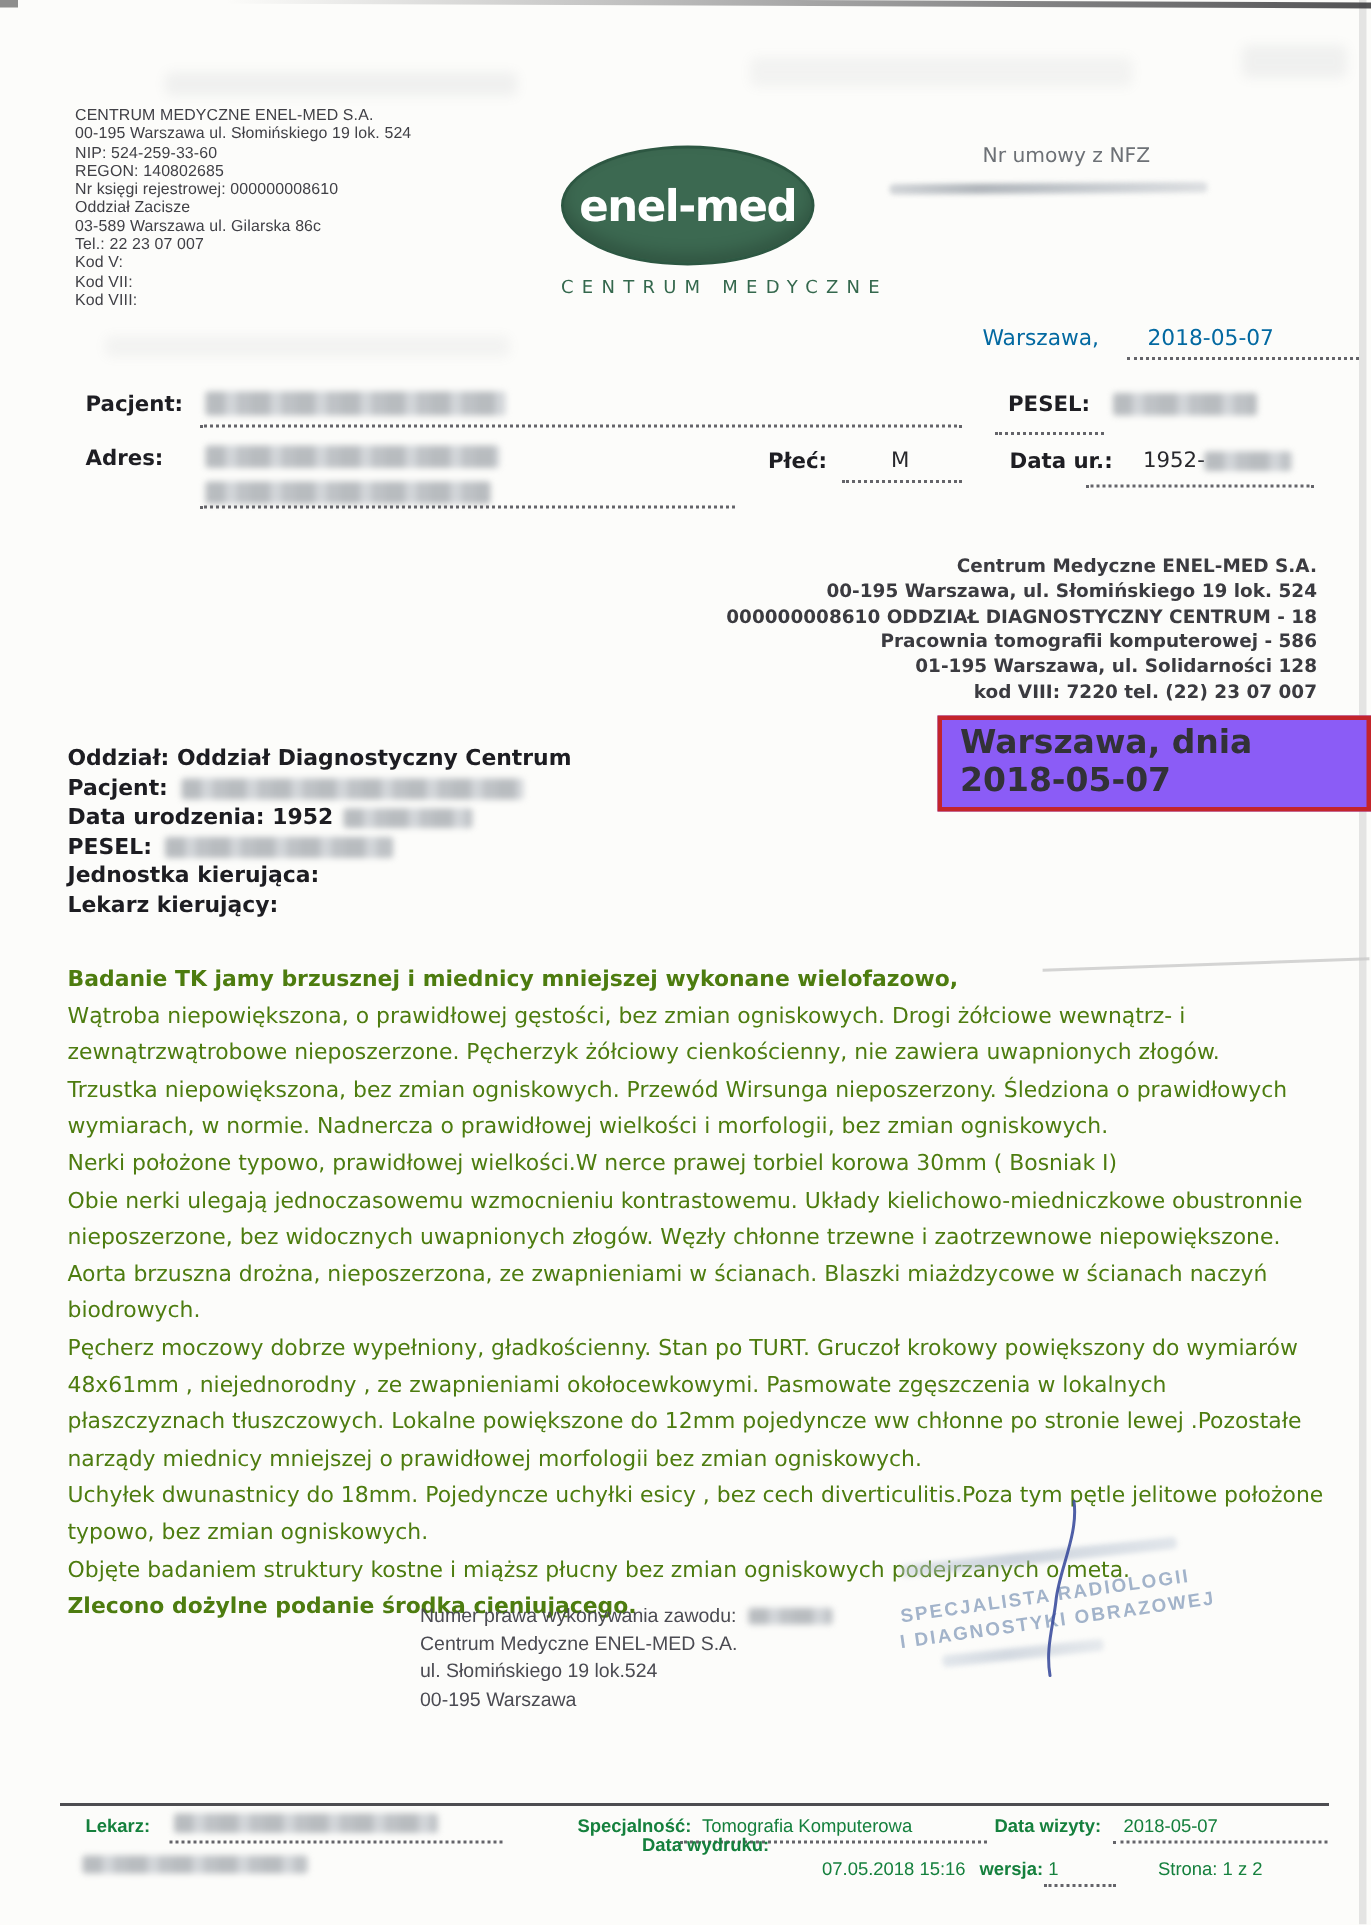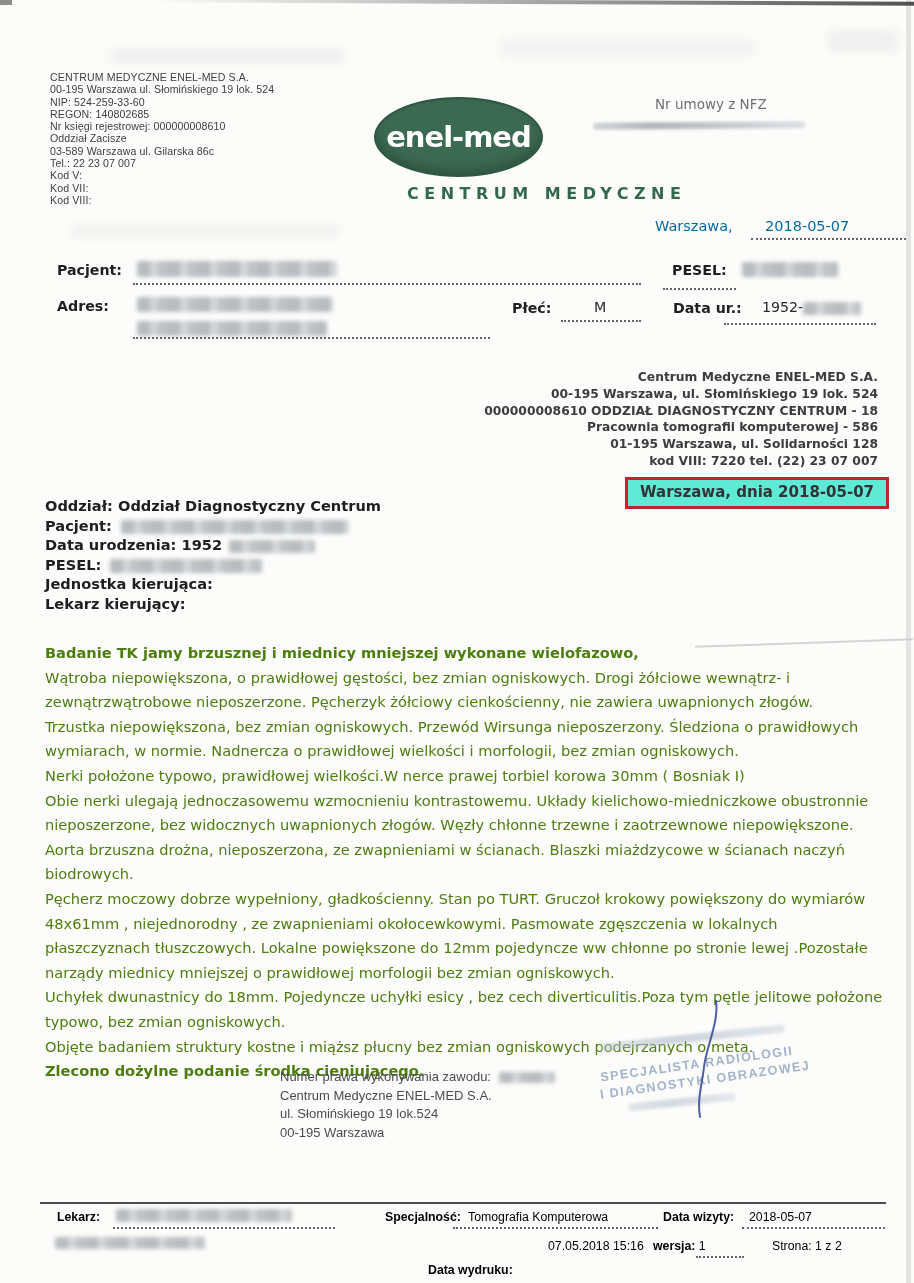--- a/index.html
+++ b/index.html
@@ -25,44 +25,44 @@
   .letterhead{font-size:10.6px;line-height:12.3px;color:#404046;letter-spacing:.1px;}
   
   .logo-oval{
     width:165px;height:76px;border-radius:50%;
     background:var(--green,#3c6951);
     border:2px solid #2d5742;
     display:flex;align-items:center;justify-content:center;
     box-shadow:inset 0 -6px 10px rgba(0,0,0,.18);
   }
   .logo-text{color:#fff;font-weight:bold;font-size:29px;font-family:"DejaVu Sans",sans-serif;letter-spacing:-1px;}
-  .logo-sub{color:#34684d;font-weight:bold;font-size:16px;letter-spacing:5.5px;font-family:"DejaVu Sans",sans-serif;margin-left:33px;}
+  .logo-sub{color:#34684d;font-weight:normal;font-size:12px;letter-spacing:5.5px;font-family:"DejaVu Sans",sans-serif;}
   .nfz{color:#6d7176;font-size:13.5px;font-family:"DejaVu Sans",sans-serif;}
   .topdate{font-size:14.5px;color:#0369a1;font-family:"DejaVu Sans",sans-serif;}
   .flabel{font-weight:bold;font-size:14.2px;color:#1e1e23;font-family:"DejaVu Sans",sans-serif;}
   .fvalue{font-size:14.2px;color:#28282c;font-family:"DejaVu Sans",sans-serif;}
   .facility{font-size:12.3px;line-height:16.8px;font-weight:bold;color:#3b3b40;text-align:right;font-family:"DejaVu Sans",sans-serif;}
   .datebox{
     border:3px solid var(--red,#c3242b);
     padding:3px 12px 5px 12px;
-    font-weight:bold;font-size:15px;color:#323237;
-    font-family:"DejaVu Sans",sans-serif;background:#5eead4;
+    font-weight:bold;font-size:22px;color:#323237;
+    font-family:"DejaVu Sans",sans-serif;background:#8b5cf6;
   }
   .referral{font-weight:bold;font-size:14.6px;line-height:19.5px;color:#1d1d22;font-family:"DejaVu Sans",sans-serif;}
   .report{font-size:14.6px;line-height:24.6px;color:#4d7c0f;font-family:"DejaVu Sans",sans-serif;}
   .report p{margin:0;}
   .report .title{font-weight:bold;}
   .report .conclusion{font-weight:bold;}
   .doctor{font-size:13px;line-height:18.6px;color:#4b4b52;}
   .stamp{
     color:var(--stampblue,#93a7c2);font-weight:bold;font-size:12.6px;letter-spacing:1.4px;
     line-height:17px;text-align:center;transform:rotate(-8deg);opacity:.85;white-space:nowrap;
   }
   .footline{background:#3a3a3e;height:2px;opacity:.9;}
-  .foot{font-size:12.3px;color:#000000;}
+  .foot{font-size:12.3px;color:#15803d;}
   .foot b{font-weight:bold;}
 </style>
 </head>
 <body>
 
 <div class="abs" style="left:150px;top:0;width:764px;height:4px;background:linear-gradient(to right,rgba(25,25,28,0),rgba(25,25,28,.75));transform:rotate(.25deg);"></div>
 <div class="abs" style="left:0;top:0;width:12px;height:5px;background:#333;opacity:.55;"></div>
 <div class="abs" style="left:906px;top:0;width:5px;height:1283px;background:rgba(60,60,65,.12);"></div>
 
 <div class="abs bleed" style="left:110px;top:48px;width:235px;height:16px;opacity:.10;"></div>
@@ -192,20 +192,20 @@
 
 <div class="abs foot" style="left:385px;top:1210px;"><b>Specjalność:</b></div>
 <div class="abs foot" style="left:468px;top:1210px;">Tomografia Komputerowa</div>
 <div class="abs dotted" style="left:453px;top:1227px;width:205px;"></div>
 
 <div class="abs foot" style="left:663px;top:1210px;"><b>Data wizyty:</b></div>
 <div class="abs foot" style="left:749px;top:1210px;">2018-05-07</div>
 <div class="abs dotted" style="left:742px;top:1227px;width:143px;"></div>
 
 <span class="abs redact" style="left:55px;top:1237px;width:150px;height:12px;"></span>
-<div class="abs foot" style="left:428px;top:1263px;"><b>Data wydruku:</b></div>
+<div class="abs foot" style="left:428px;top:1223px;"><b>Data wydruku:</b></div>
 <div class="abs foot" style="left:548px;top:1239px;">07.05.2018 15:16</div>
 <div class="abs foot" style="left:653px;top:1239px;">
   <b>wersja:</b>
   <span>1</span>
 </div>
 <div class="abs dotted" style="left:696px;top:1256px;width:48px;"></div>
 <div class="abs foot" style="left:772px;top:1239px;">Strona: 1 z 2</div>
 
 </body></html>

